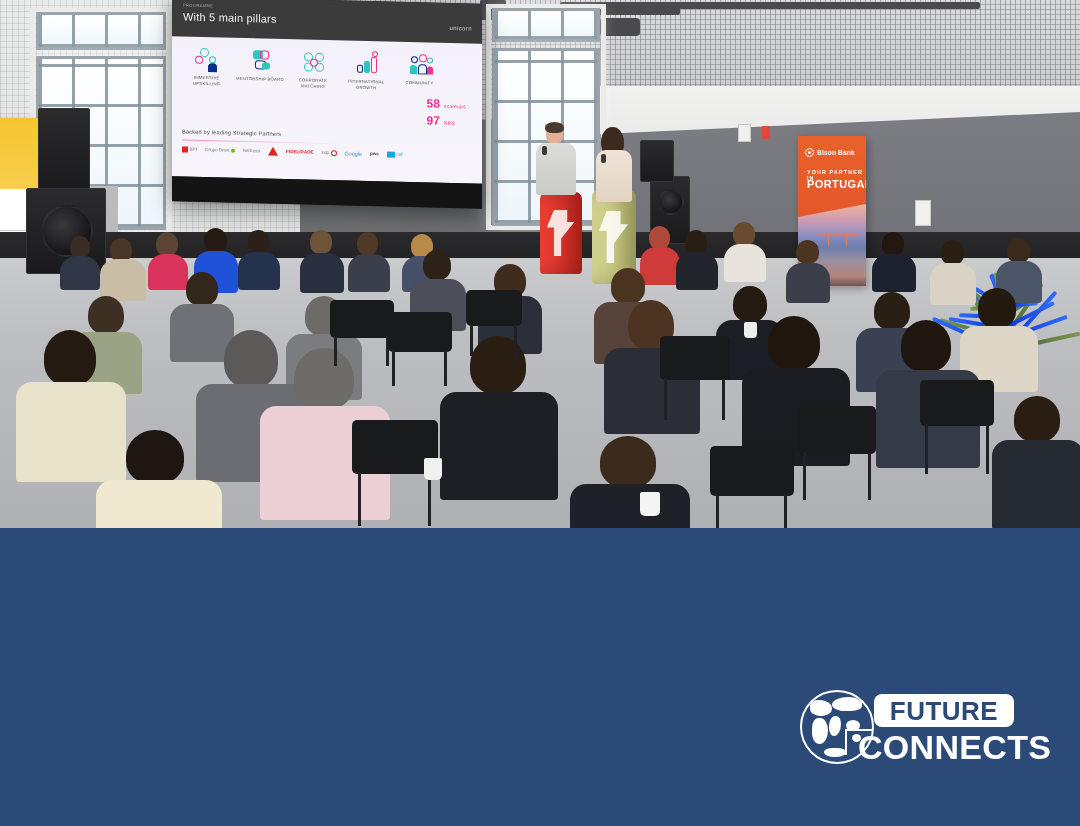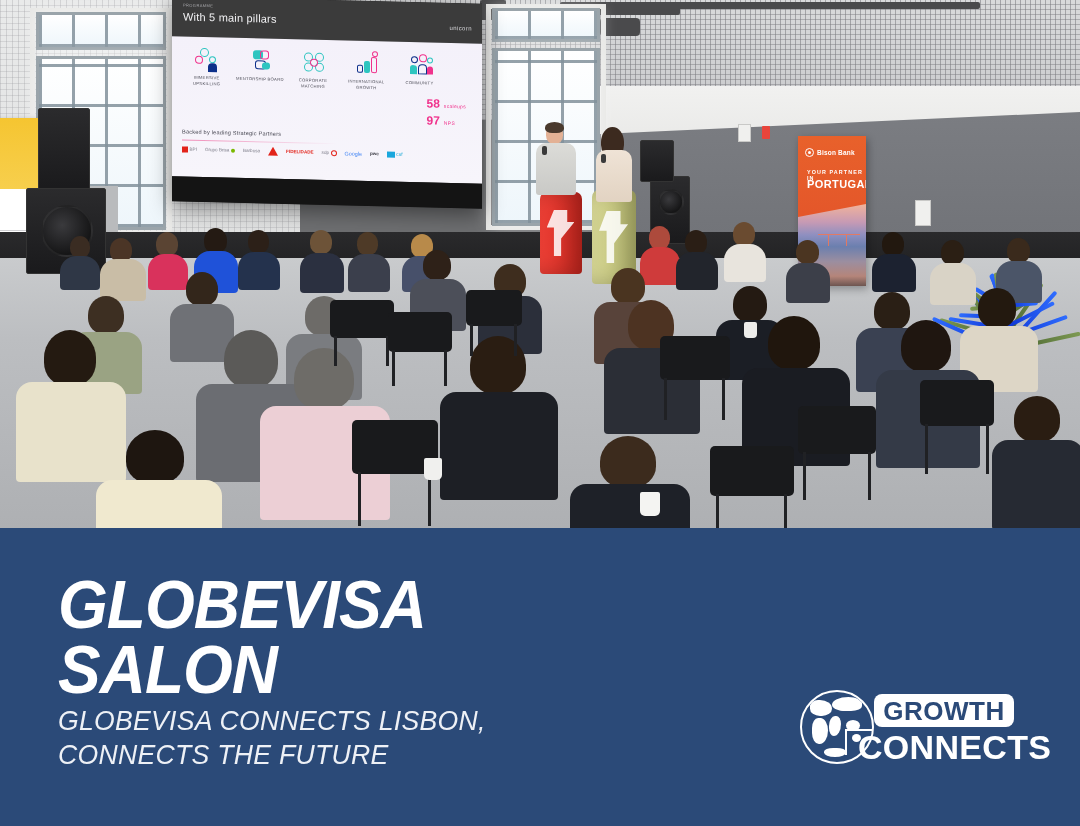--- a/index.html
+++ b/index.html
@@ -701,38 +701,32 @@
         <div class="leg" style="left:74px;top:48px;height:36px;"></div>
       </div>
 
       <div style="position:absolute;left:424px;top:458px;width:18px;height:22px;background:#f0f0ee;border-radius:2px 2px 5px 5px;"></div>
       <div style="position:absolute;left:640px;top:492px;width:20px;height:24px;background:#f4f4f2;border-radius:2px 2px 5px 5px;"></div>
       <div style="position:absolute;left:744px;top:322px;width:13px;height:16px;background:#ededeb;border-radius:2px 2px 4px 4px;"></div>
     </div>
 
   </div>
 
-  <div id="band">
-    <div id="title">GLOBEVISA
-SALON</div>
-    <div id="subtitle">GLOBEVISA CONNECTS LISBON,
-CONNECTS THE FUTURE</div>
-  </div>
 
   <div id="logo">
     <div id="globe">
       <div class="land" style="left:8px;top:8px;width:22px;height:16px;border-radius:40% 60% 50% 50%;"></div>
       <div class="land" style="left:30px;top:5px;width:30px;height:14px;border-radius:60% 50% 40% 50%;"></div>
       <div class="land" style="left:10px;top:26px;width:16px;height:26px;border-radius:40% 50% 55% 45%;"></div>
       <div class="land" style="left:27px;top:24px;width:12px;height:20px;border-radius:50% 40% 60% 40%;"></div>
       <div class="land" style="left:44px;top:28px;width:14px;height:11px;border-radius:50%;"></div>
       <div class="land" style="left:50px;top:42px;width:9px;height:8px;border-radius:50%;"></div>
       <div class="land" style="left:22px;top:56px;width:22px;height:9px;border-radius:50% 50% 60% 60%;"></div>
       <div class="land" style="left:38px;top:12px;width:8px;height:7px;border-radius:50%;"></div>
     </div>
     <div class="gsq"></div>
     <div class="group-pill">
-      <span>GROWTH</span>
+      <span>FUTURE</span>
     </div>
     <div class="brandword">CONNECTS</div>
   </div>
 
 </div>
 
 </body></html>

